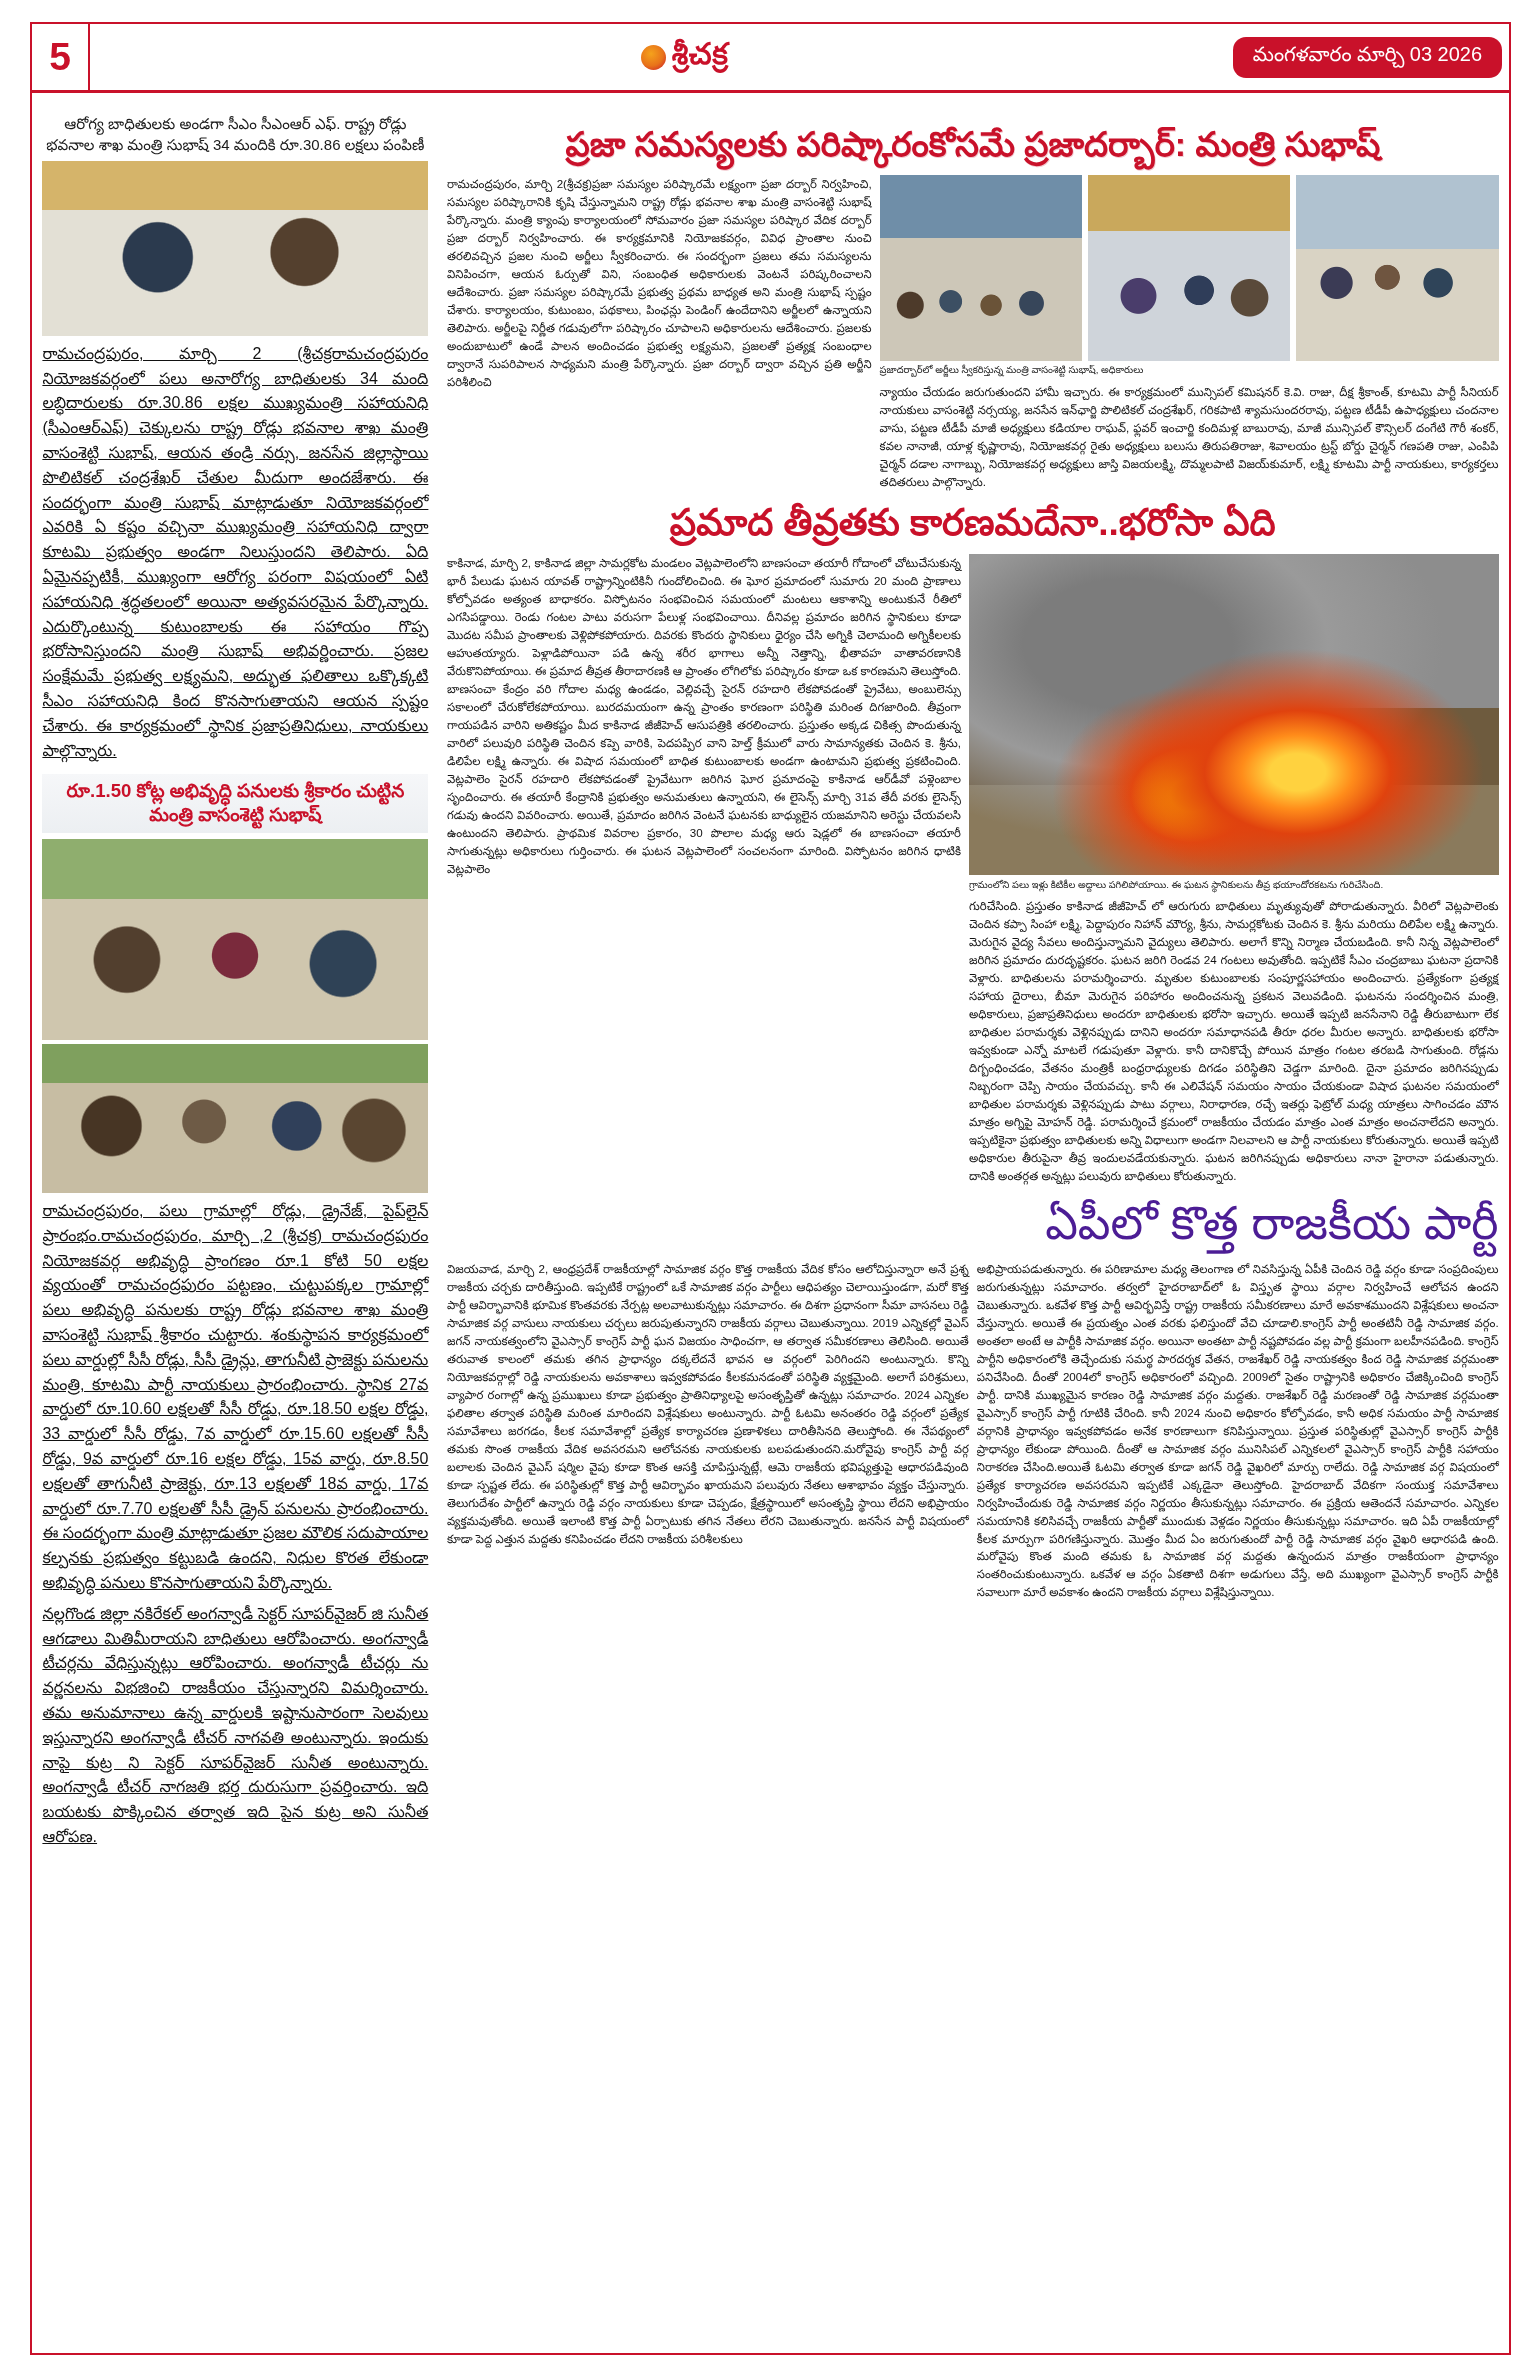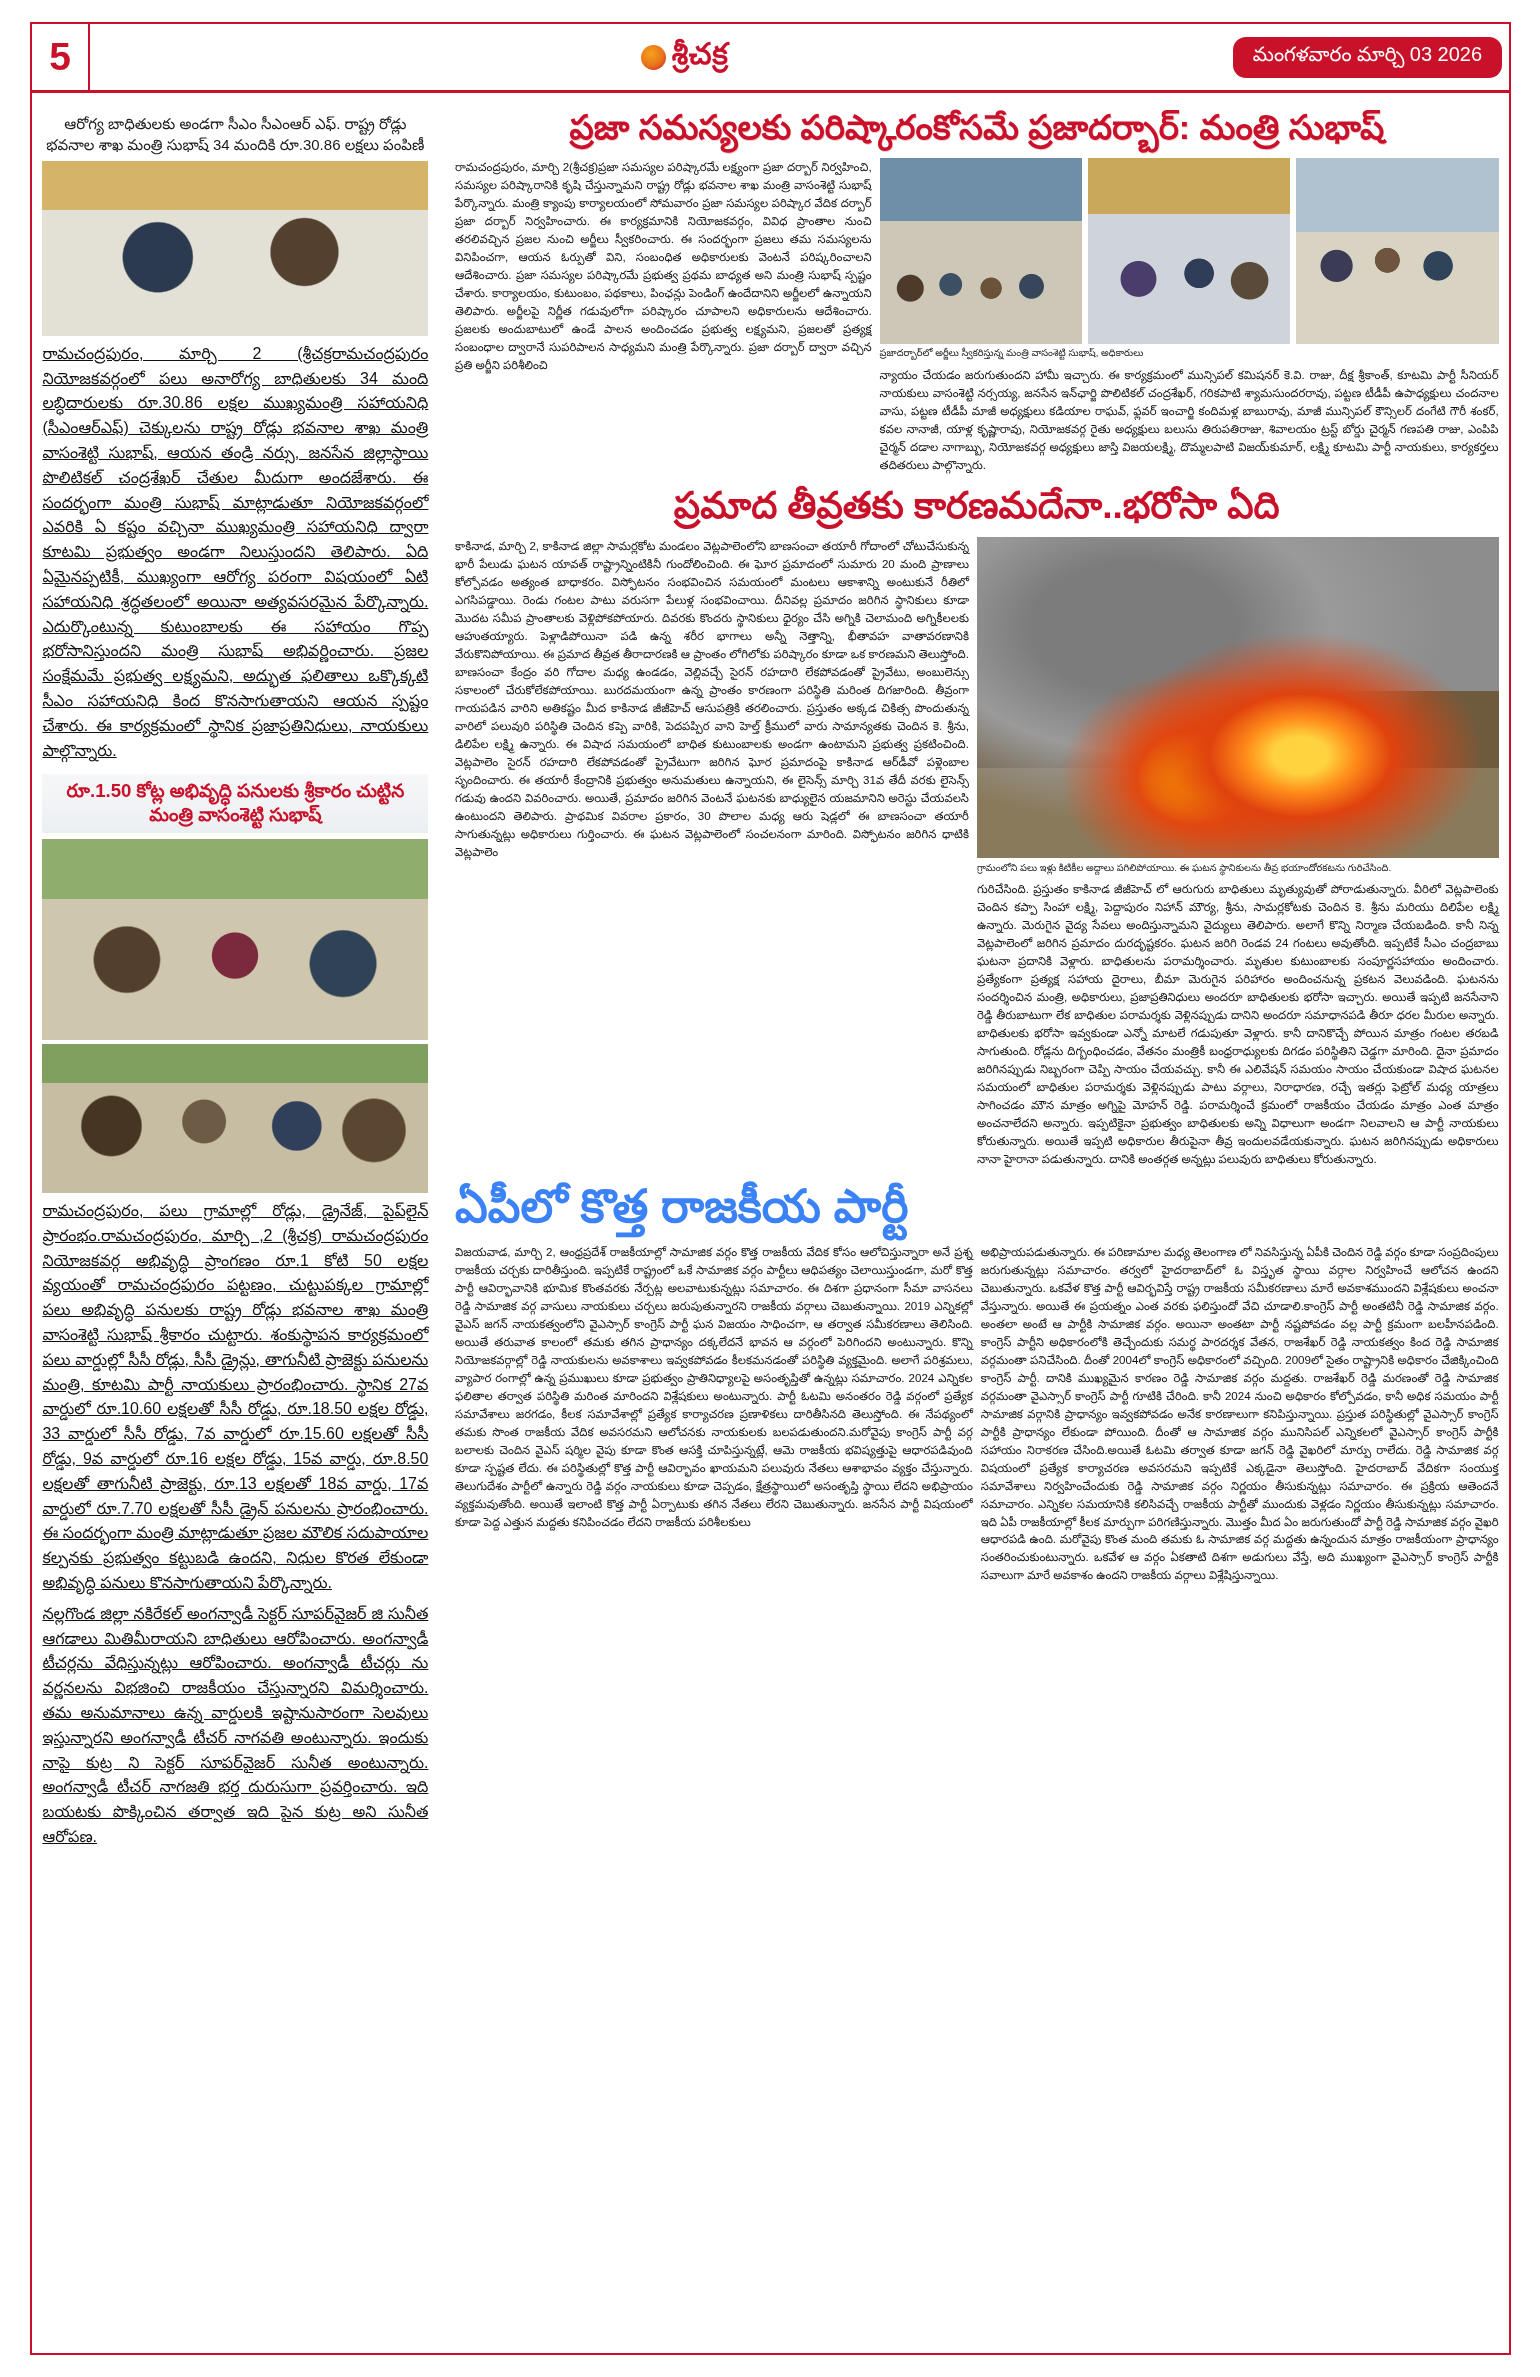--- a/index.html
+++ b/index.html
@@ -65,23 +65,22 @@
     height: calc(100% - 72px);
   }
   .col-left {
     position: absolute;
     left: 10.4px; top: 6px;
     width: 386px;
     margin-top: 15px;
   }
   .col-main {
     position: absolute;
-    left: 415px; top: 6px;
+    left: 415px; top: 23px;
     right: 10.4px;
-    margin-left: 8px;
   }
   .kicker {
     font-size: 15px;
     color: #1a1a1a;
     text-align: center;
     line-height: 1.35;
     margin-bottom: 6px;
   }
   .body-text {
     font-size: 16px;
@@ -103,23 +102,23 @@
   .head-2 {
     font-size: 37px;
     color: #c9112a;
     font-weight: bold;
     text-align: center;
     line-height: 1.2;
     margin: 10.4px 0 9px 0;
   }
   .head-3 {
     font-size: 46px;
-    color: #3b82f6;
-    font-weight: bold;
-    text-align: left;
+    color: #4c1d95;
+    font-weight: normal;
+    text-align: right;
     line-height: 1.15;
     margin: 12px 0 10.4px 0;
   }
   .flow-row { display: flex; gap: 8px; align-items: flex-start; }
   .flow-text { flex: 1; font-size: 11.6px; line-height:1.55; text-align: justify; color:#111;}
   .photo-wrap { position: relative; }
   .cap-line {
     font-size: 9.7px; color: #222; text-align: left;
     line-height: 1.4; margin-top: 2.2px;
   }

